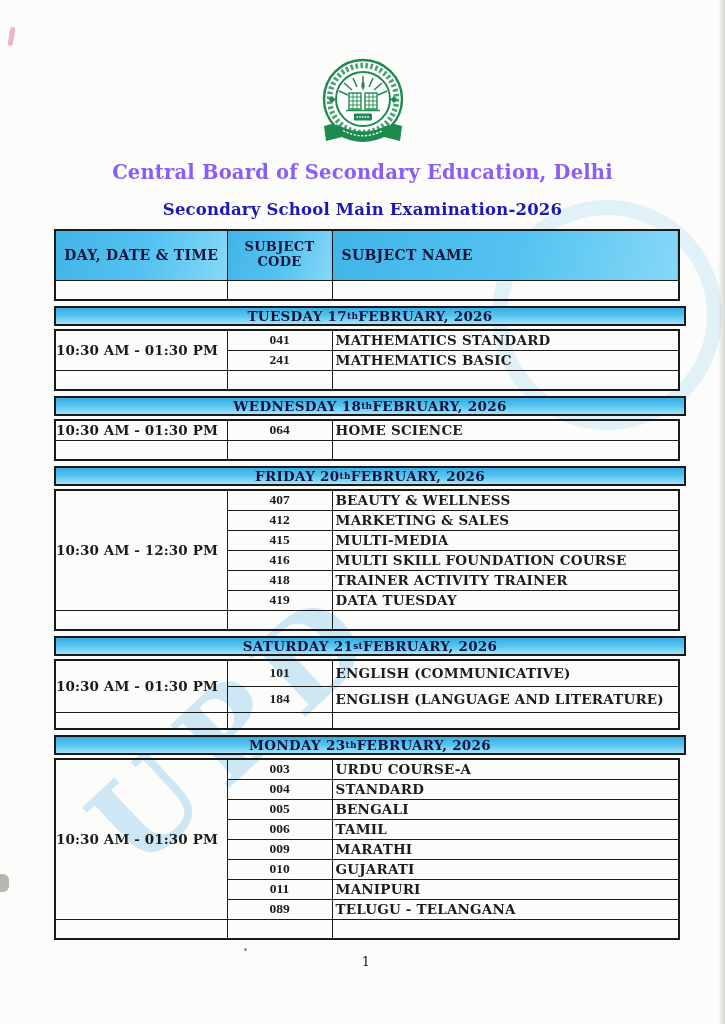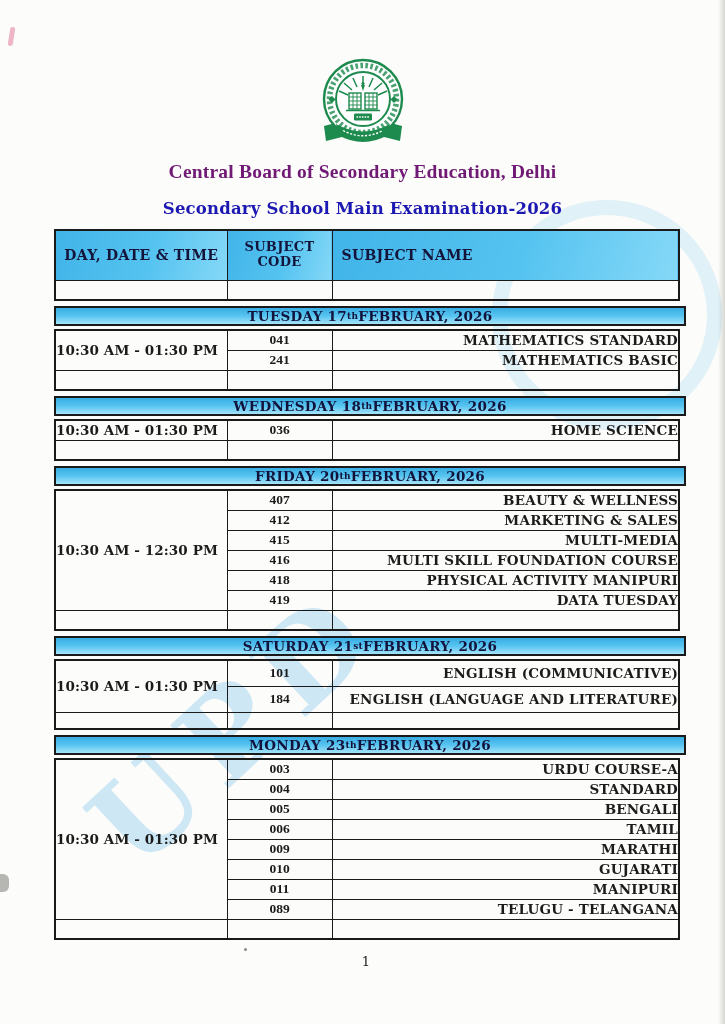--- a/index.html
+++ b/index.html
@@ -38,21 +38,21 @@
   }
   .watermark-arc {
     position:absolute; left:492px; top:200px; width:230px; height:230px;
     border:15px solid rgba(150,212,242,.28); border-radius:50%;
     z-index:1;
   }
 
   
   .hdr { position:absolute; top:56px; left:0; width:100%; text-align:center; z-index:2; }
   .logo { display:block; margin:0 auto; }
-  .org-title  { margin:9px 0 0; font-size:19.5px; font-weight:700; color:#701a75; letter-spacing:.2px;font-family:Liberation Serif, serif; }
+  .org-title  { margin:9px 0 0; font-size:19.5px; font-weight:700; color:#8b5cf6; letter-spacing:.2px; }
   .exam-title { margin:16px 0 0; font-size:16.5px; font-weight:700; color:#1c18b2; letter-spacing:.2px; }
 
   
   .tablewrap { position:absolute; left:54px; top:229px; width:624px; z-index:2; }
   table.grid {
     border-collapse:collapse; width:624px; table-layout:fixed;
     border:2.2px solid #1a1a1a;
   }
   .grid th, .grid td {
     border:1.5px solid #1a1a1a; font-weight:700; color:#1b1b1b;
@@ -65,21 +65,21 @@
     color:#14143a; height:50px; font-size:14px; letter-spacing:.3px; text-align:center;
   }
   .head-row th.left { text-align:left; padding-left:9px; }
   .head-row th.two-line { font-size:13px; line-height:1.15; white-space:normal; }
   .head-gap td { height:16px; }
   .gap-row td  { height:17px; }
   .grid td { height:20px; font-size:13.5px; }
   .tall td { height:26px; }
   .tall .gap-row td { height:17px; }
   td.code { text-align:center;font-family:Liberation Serif, serif; }
-  td.name { text-align:right; padding-left:10px; letter-spacing:.2px; }
+  td.name { text-align:left; padding-left:3px; letter-spacing:.2px; }
   td.time { font-size:13.5px; letter-spacing:.1px; }
 
   .banner {
     width:632px; height:20px; margin:5px 0 3px;
     border:2px solid #1a1a1a;
     background:linear-gradient(180deg,#38ade3 0%,#57c4f0 50%,#a5e4fa 100%);
     display:flex; align-items:center; justify-content:center;
     font-size:13.5px; font-weight:700; color:#12123a; letter-spacing:.3px;
   }
   .banner sup { font-size:9px; line-height:0; vertical-align:super; }
@@ -208,21 +208,21 @@
     </div>
   <table class="grid">
     <colgroup>
         <col class="c1">
         <col class="c2">
         <col class="c3">
       </colgroup>
     <tbody>
       <tr>
         <td class="time">10:30 AM - 01:30 PM</td>
-        <td class="code">036</td>
+        <td class="code">064</td>
         <td class="name">HOME SCIENCE</td>
       </tr>
       <tr class="gap-row">
         <td></td>
           <td></td>
           <td></td>
       </tr>
     </tbody>
   </table>
 
@@ -250,21 +250,21 @@
       <tr>
         <td class="code">415</td>
         <td class="name">MULTI-MEDIA</td>
       </tr>
       <tr>
         <td class="code">416</td>
         <td class="name">MULTI SKILL FOUNDATION COURSE</td>
       </tr>
       <tr>
         <td class="code">418</td>
-        <td class="name">PHYSICAL ACTIVITY MANIPURI</td>
+        <td class="name">TRAINER ACTIVITY TRAINER</td>
       </tr>
       <tr>
         <td class="code">419</td>
         <td class="name">DATA TUESDAY</td>
       </tr>
       <tr class="gap-row">
         <td></td>
           <td></td>
           <td></td>
       </tr>

